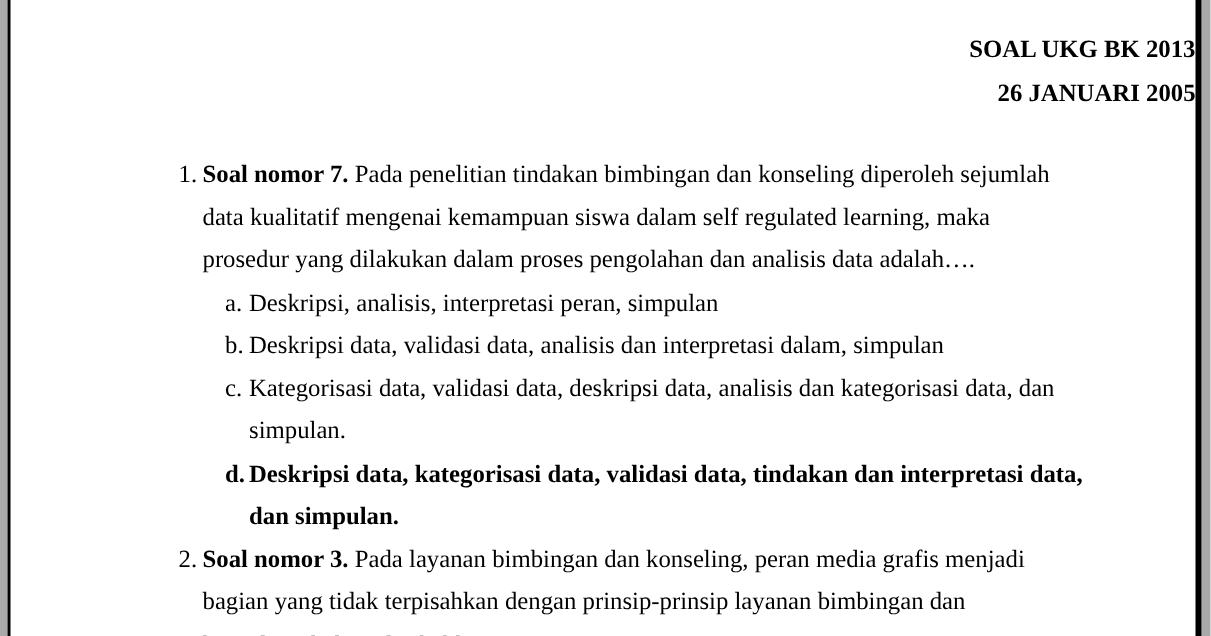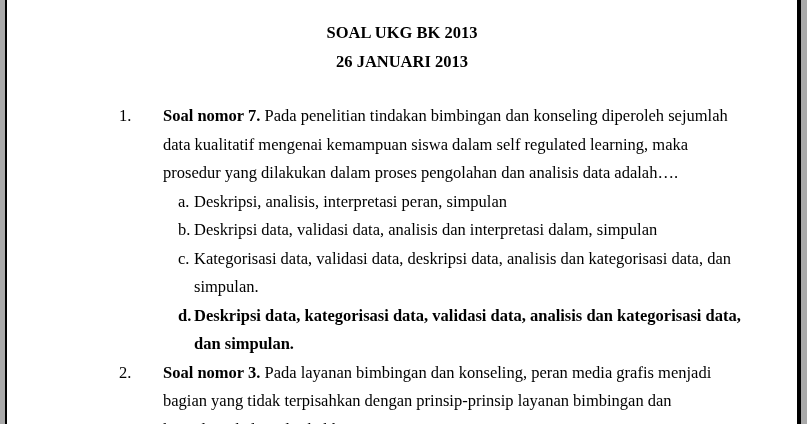--- a/index.html
+++ b/index.html
@@ -21,42 +21,41 @@
     left: 5px;
     width: 796px;
     min-height: 440px;
     box-sizing: border-box;
     background: #ffffff;
     border-left: 2px solid #000;
     border-right: 4px solid #000;
   }
   .header {
     padding-top: 19px;
-    text-align: center;
+    text-align: right;
     font-weight: bold;
     font-size: 16.5px;
     line-height: 28.5px;
   }
   .questions {
     margin: 26px 0 0 0;
     padding: 0 40px 20px 112px;
     font-size: 16.5px;
     line-height: 28.5px;
   }
   .q-row {
     display: flex;
     align-items: flex-start;
   }
   .q-num {
     flex: 0 0 16px;
   }
   .q-body {
     flex: 1 1 auto;
     min-width: 0;
-    margin-left: 28px;
   }
   .q-text {
     max-width: 576px;
   }
   .q-label {
     font-weight: bold;
   }
   .opts {
     margin-left: 15px;
   }
@@ -74,21 +73,21 @@
   .bold {
     font-weight: bold;
   }
 </style>
 </head>
 <body>
 
 <div class="page">
   <div class="header">
     <div>SOAL UKG BK 2013</div>
-    <div>26 JANUARI 2013</div>
+    <div>26 JANUARI 2005</div>
   </div>
   <div class="questions">
       <div class="q-row">
         <div class="q-num">1.</div>
         <div class="q-body">
           <div class="q-text"><span class="q-label">Soal nomor 7.</span> <span>Pada penelitian tindakan bimbingan dan konseling diperoleh sejumlah data kualitatif mengenai kemampuan siswa dalam self regulated learning, maka prosedur yang dilakukan dalam proses pengolahan dan analisis data adalah….</span></div>
           <div class="opts">
             <div class="opt-row">
               <div class="opt-letter">a.</div>
               <div class="opt-text">Deskripsi, analisis, interpretasi peran, simpulan</div>
@@ -96,21 +95,21 @@
             <div class="opt-row">
               <div class="opt-letter">b.</div>
               <div class="opt-text">Deskripsi data, validasi data, analisis dan interpretasi dalam, simpulan</div>
             </div>
             <div class="opt-row">
               <div class="opt-letter">c.</div>
               <div class="opt-text">Kategorisasi data, validasi data, deskripsi data, analisis dan kategorisasi data, dan simpulan.</div>
             </div>
             <div class="opt-row bold">
               <div class="opt-letter">d.</div>
-              <div class="opt-text">Deskripsi data, kategorisasi data, validasi data, analisis dan kategorisasi data, dan simpulan.</div>
+              <div class="opt-text">Deskripsi data, kategorisasi data, validasi data, tindakan dan interpretasi data, dan simpulan.</div>
             </div>
           </div>
         </div>
       </div>
       <div class="q-row">
         <div class="q-num">2.</div>
         <div class="q-body">
           <div class="q-text"><span class="q-label">Soal nomor 3.</span> <span>Pada layanan bimbingan dan konseling, peran media grafis menjadi bagian yang tidak terpisahkan dengan prinsip-prinsip layanan bimbingan dan konseling, hal ini disebabkan….</span></div>
         </div>
       </div>

